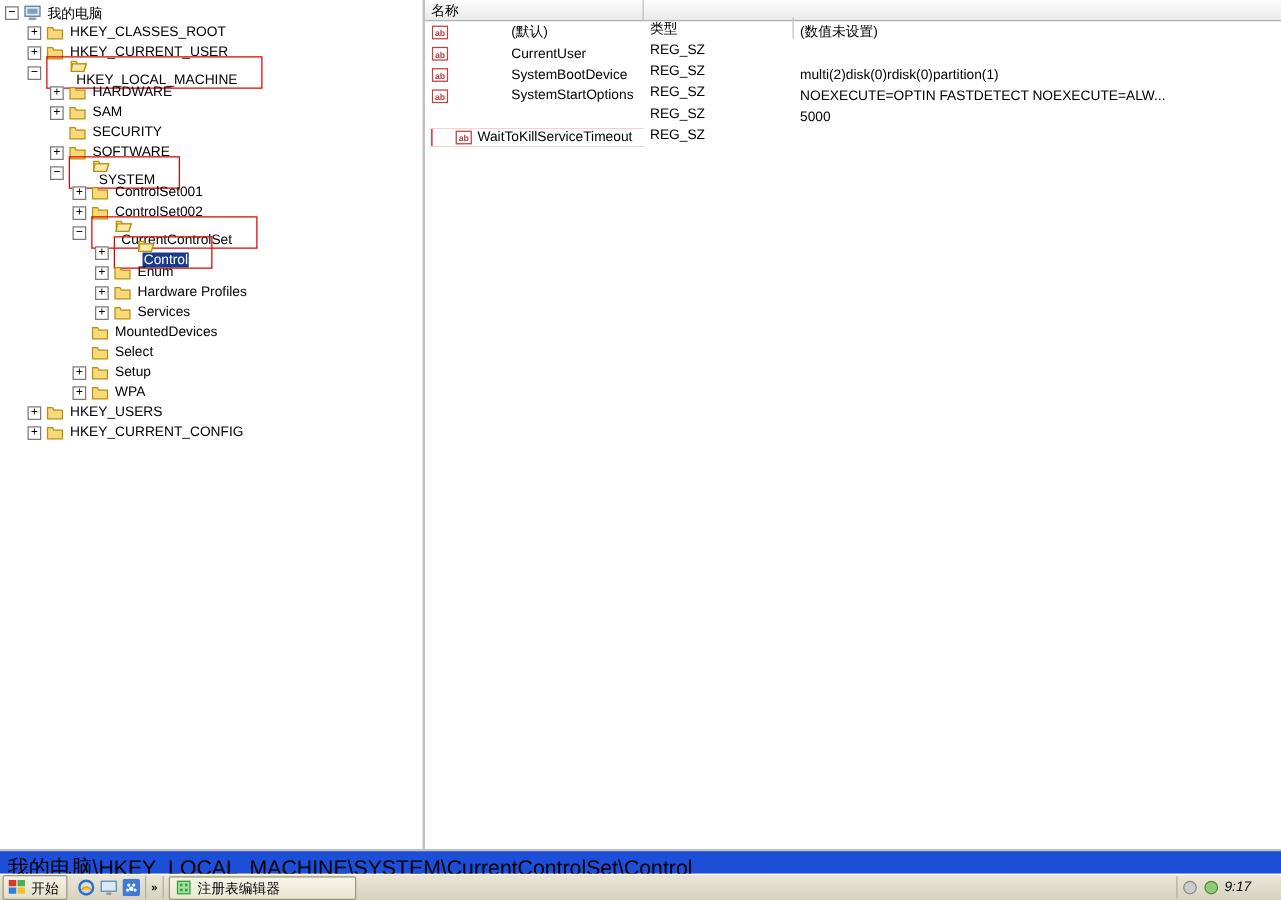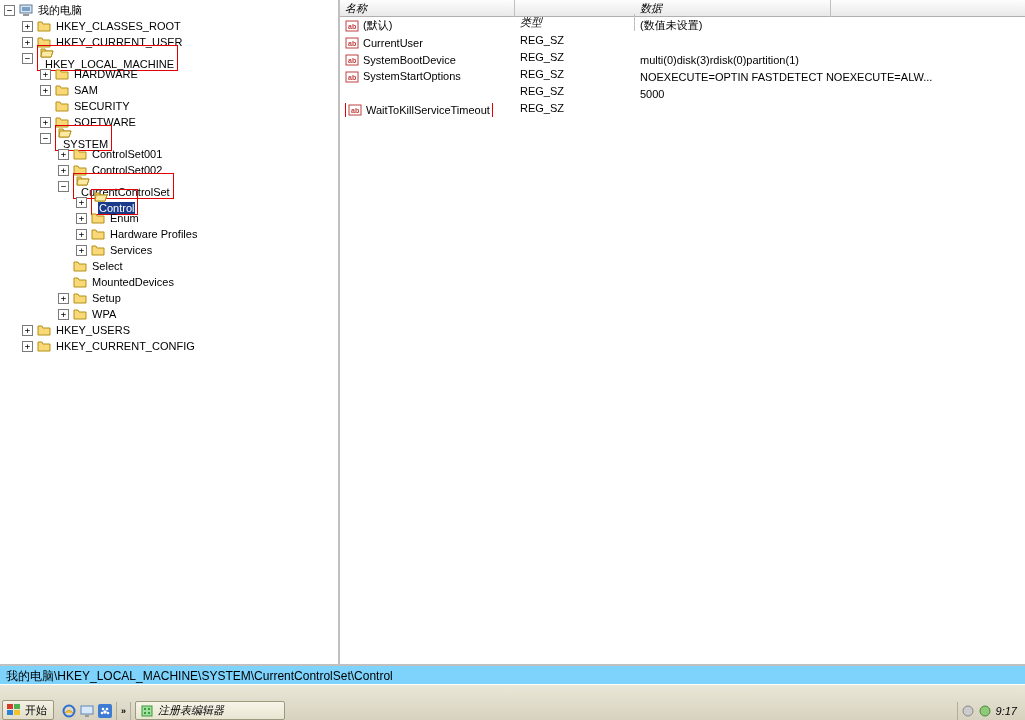--- a/index.html
+++ b/index.html
@@ -47,70 +47,69 @@
   font-size: 9px;
   line-height: 7px;
   font-family: monospace;
   flex-shrink: 0;
   color: #000;
 }
 .tree-row .expander.empty { border: none; background: transparent; }
 .tree-row .tlabel { padding: 0 1px; }
 .tree-row .tlabel.selected { background: #1a3b8c; color: #fff; }
 .tree-row .folder-icon, .tree-row .computer-icon { margin-right: 4px; flex-shrink: 0; }
-.red-outline { border: 1.5px solid #e40000; padding: 0 2px; margin: -1px 0; }
+.red-outline { border: 1.5px solid #e40000; padding: 0 18px; margin: -1px 0; }
 
 .list-panel {
   flex: 1;
   display: flex;
   flex-direction: column;
   background: #fff;
   overflow: hidden;
 }
 .list-header {
   display: flex;
   background: linear-gradient(#fdfdfd, #e9e9e9);
   border-bottom: 1px solid #b0b0b0;
   height: 17px;
   align-items: center;
 }
 .list-header .col {
   border-right: 1px solid #c0c0c0;
   padding: 1px 5px;
   font-size: 11px;
-  font-style: italic;
 }
 .col-name { width: 175px; }
 .col-type { width: 120px; margin-top: 28px; }
 .col-data { flex: 1; width: 280px; }
 .list-body { flex: 1; overflow: auto; }
 .list-row {
   display: flex;
   align-items: center;
   height: 17px;
 }
-.list-row .col { padding: 0 5px; overflow: hidden; white-space: nowrap; }
+.list-row .col { padding: 0 5px; overflow: hidden; white-space: nowrap; gap: 46px; }
 .list-row .val-icon { margin-right: 4px; flex-shrink: 0; }
 .list-row .red-outline { display: inline-flex; align-items: center; }
 
 .status-bar {
   height: 19px;
-  background: #7dd3fc;
+  background: #1d4ed8;
   border-top: 1px solid #c0c0c0;
   padding: 2px 6px;
-  font-size: 12px;
+  font-size: 17px;
 }
 
 .taskbar {
-  height: 36px;
+  height: 21px;
   background: linear-gradient(#eae7d8, #d7d2bf);
   border-top: 1px solid #fff;
   display: flex;
-  align-items: flex-end;
-  padding-right: 4px;
+  align-items: center;
+  padding-right: 20px;
 }
 .start-btn {
   display: flex;
   align-items: center;
   height: 20px;
   background: linear-gradient(#f4f2e6, #e2dec9);
   border: 1px solid #9c9a7e;
   border-radius: 2px;
   padding: 0 6px 0 3px;
   margin: 0 4px 0 2px;
@@ -124,21 +123,20 @@
   display: flex;
   align-items: center;
   height: 19px;
   background: linear-gradient(#f7f5e9, #e9e5d2);
   border: 1px solid #9c9a7e;
   border-radius: 2px;
   padding: 0 10px 0 4px;
   margin: 0 4px;
   min-width: 150px;
   cursor: pointer;
-  font-style: italic;
 }
 .task-btn .task-icon { margin-right: 4px; }
 .tray { margin-left: auto; display: flex; align-items: center; gap: 5px; font-size: 11px; padding: 0 4px; border-left: 1px solid #b0ae9a; height: 18px; font-style: italic; }
 
 svg { display: block; }
 </style>
 </head>
 <body>
 
 <div class="main">
@@ -316,32 +314,32 @@
       </div>
 
       <div class="tree-row">
         <span class="spacer" style="width:58px"></span>
         <span class="expander empty"></span>
         <span class="folder-icon">
             <svg width="14" height="12">
               <path d="M1 2 L5 2 L6 4 L13 4 L13 11 L1 11 Z" fill="#f8d877" stroke="#b59016"></path>
             </svg>
           </span>
+        <span class="tlabel">MountedDevices</span>
+      </div>
+
+      <div class="tree-row">
+        <span class="spacer" style="width:58px"></span>
+        <span class="expander empty"></span>
+        <span class="folder-icon">
+            <svg width="14" height="12">
+              <path d="M1 2 L5 2 L6 4 L13 4 L13 11 L1 11 Z" fill="#f8d877" stroke="#b59016"></path>
+            </svg>
+          </span>
         <span class="tlabel">Select</span>
-      </div>
-
-      <div class="tree-row">
-        <span class="spacer" style="width:58px"></span>
-        <span class="expander empty"></span>
-        <span class="folder-icon">
-            <svg width="14" height="12">
-              <path d="M1 2 L5 2 L6 4 L13 4 L13 11 L1 11 Z" fill="#f8d877" stroke="#b59016"></path>
-            </svg>
-          </span>
-        <span class="tlabel">MountedDevices</span>
       </div>
 
       <div class="tree-row">
         <span class="spacer" style="width:58px"></span>
         <span class="expander">+</span>
         <span class="folder-icon">
             <svg width="14" height="12">
               <path d="M1 2 L5 2 L6 4 L13 4 L13 11 L1 11 Z" fill="#f8d877" stroke="#b59016"></path>
             </svg>
           </span>
@@ -380,21 +378,20 @@
           </span>
         <span class="tlabel">HKEY_CURRENT_CONFIG</span>
       </div>
     </div>
   </div>
 
   <div class="list-panel">
     <div class="list-header">
       <div class="col col-name">名称</div>
       <div class="col col-type">类型</div>
-      <div class="col col-data">数据</div>
       <div class="col" style="flex:1;border-right:none"></div>
     </div>
     <div class="list-body" id="list-body">
         <div class="list-row">
           <div class="col col-name" style="display: flex; align-items: center;">
             <span class="val-icon">
               <svg width="14" height="14">
                 <rect x="1" y="2" width="12" height="10" fill="#fff" stroke="#c04040"></rect>
                 <text x="3" y="10" font-size="7" font-family="Arial" font-weight="bold" fill="#c04040">ab</text>
               </svg>
@@ -420,21 +417,21 @@
           <div class="col col-name" style="display: flex; align-items: center;">
             <span class="val-icon">
               <svg width="14" height="14">
                 <rect x="1" y="2" width="12" height="10" fill="#fff" stroke="#c04040"></rect>
                 <text x="3" y="10" font-size="7" font-family="Arial" font-weight="bold" fill="#c04040">ab</text>
               </svg>
             </span>
             <span>SystemBootDevice</span>
           </div>
           <div class="col col-type">REG_SZ</div>
-          <div class="col col-data">multi(0)disk(3)rdisk(0)partition(1)</div>
+          <div class="col col-data">multi(2)disk(0)rdisk(0)partition(1)</div>
         </div>
         <div class="list-row">
           <div class="col col-name" style="display: flex; align-items: flex-start;">
             <span class="val-icon">
               <svg width="14" height="14">
                 <rect x="1" y="2" width="12" height="10" fill="#fff" stroke="#c04040"></rect>
                 <text x="3" y="10" font-size="7" font-family="Arial" font-weight="bold" fill="#c04040">ab</text>
               </svg>
             </span>
             <span>SystemStartOptions</span>

